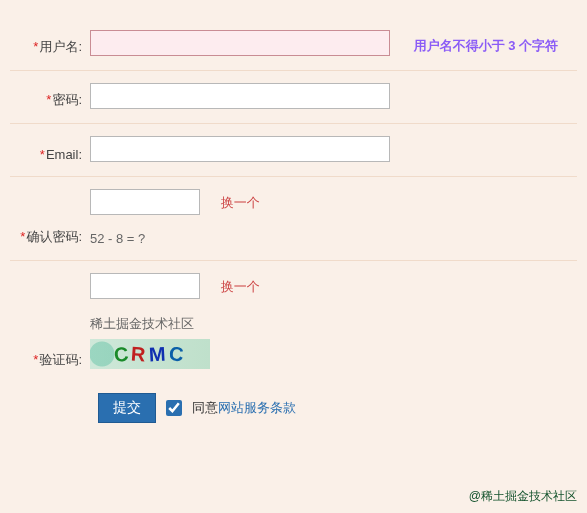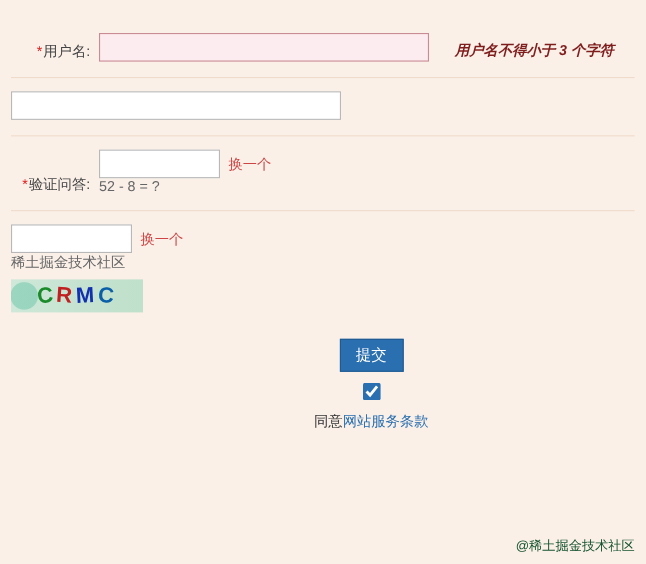--- a/index.html
+++ b/index.html
@@ -39,41 +39,40 @@
     background: #fff;
     outline: none;
   }
   .tx.wide { width: 300px; }
   .tx.short { width: 110px; }
   .tx.err {
     background: #fdecef;
     border-color: #c98c94;
   }
   .errmsg {
-    color: #7f1d1d;
+    color: #8b5cf6;
     font-weight: bold;
     font-size: 13px;
     margin-left: 20px;
     display: inline-block;
     vertical-align: middle;
     padding-top: 4px;
-    font-style: italic;
   }
   .swap {
     color: #c44;
-    margin-left: 4px;
+    margin-left: 17px;
     cursor: pointer;
     font-size: 13px;
     display: inline-block;
     vertical-align: middle;
   }
   .hint {
     color: #666;
     font-size: 13px;
-    margin-top: 0;
+    margin-top: 16px;
   }
   .captcha-img {
     margin-top: 6px;
     width: 120px;
     height: 30px;
     background: linear-gradient(90deg,#cfe8d9 0%, #c6e3d1 50%, #bfe0cb 100%);
     display: flex;
     align-items: center;
     justify-content: center;
     font-family: "Comic Sans MS", cursive, sans-serif;
@@ -89,21 +88,20 @@
   .captcha-img .c4{color:#0b5fa8;transform:rotate(5deg);}
   .captcha-img::before{
     content:"";position:absolute;inset:0;
     background:radial-gradient(circle at 10% 50%, rgba(0,160,120,.25) 0 12px, transparent 13px);
   }
   .submit-row {
     padding: 10px 0 0 88px;
     display: flex;
     align-items: center;
     gap: 10px;
-    flex-direction: column;
   }
   .btn {
     background: #2a6fb0;
     color: #fff;
     border: 1px solid #1f5a92;
     padding: 5px 14px;
     font-size: 14px;
     cursor: pointer;
   }
   .chk { width: 16px; height: 16px; accent-color: #2a6fb0; }
@@ -123,38 +121,46 @@
 <div class="form">
 
   <div class="row">
     <div class="label"><span class="req">*</span><span>用户名:</span></div>
     <div class="fieldwrap">
       <input class="tx wide err" type="text" value="" style="">
       <span class="errmsg">用户名不得小于 3 个字符</span>
     </div>
   </div>
 
+  <div class="row">
+    <div class="label"><span class="req">*</span><span>密码:</span></div>
+    <div class="fieldwrap">
+      <input class="tx wide" type="password" value="" style="">
+    </div>
+  </div>
 
 
   <div class="row">
+    <div class="label"><span class="req">*</span><span>Email:</span></div>
     <div class="fieldwrap">
       <input class="tx wide" type="text" value="" style="">
     </div>
   </div>
 
   <div class="row">
-    <div class="label"><span class="req">*</span><span>验证问答:</span></div>
+    <div class="label"><span class="req">*</span><span>确认密码:</span></div>
     <div class="fieldwrap">
       <input class="tx short" type="text" value="" style="">
       <span class="swap">换一个</span>
       <div class="hint">52 - 8 = ?</div>
     </div>
   </div>
 
   <div class="row noborder">
+    <div class="label"><span class="req">*</span><span>验证码:</span></div>
     <div class="fieldwrap">
       <input class="tx short" type="text" value="" style="">
       <span class="swap">换一个</span>
       <div class="hint">稀土掘金技术社区</div>
       <div class="captcha-img">
         <span class="c1">C</span>
         <span class="c2">R</span>
         <span class="c3">M</span>
         <span class="c4">C</span>
       </div>

